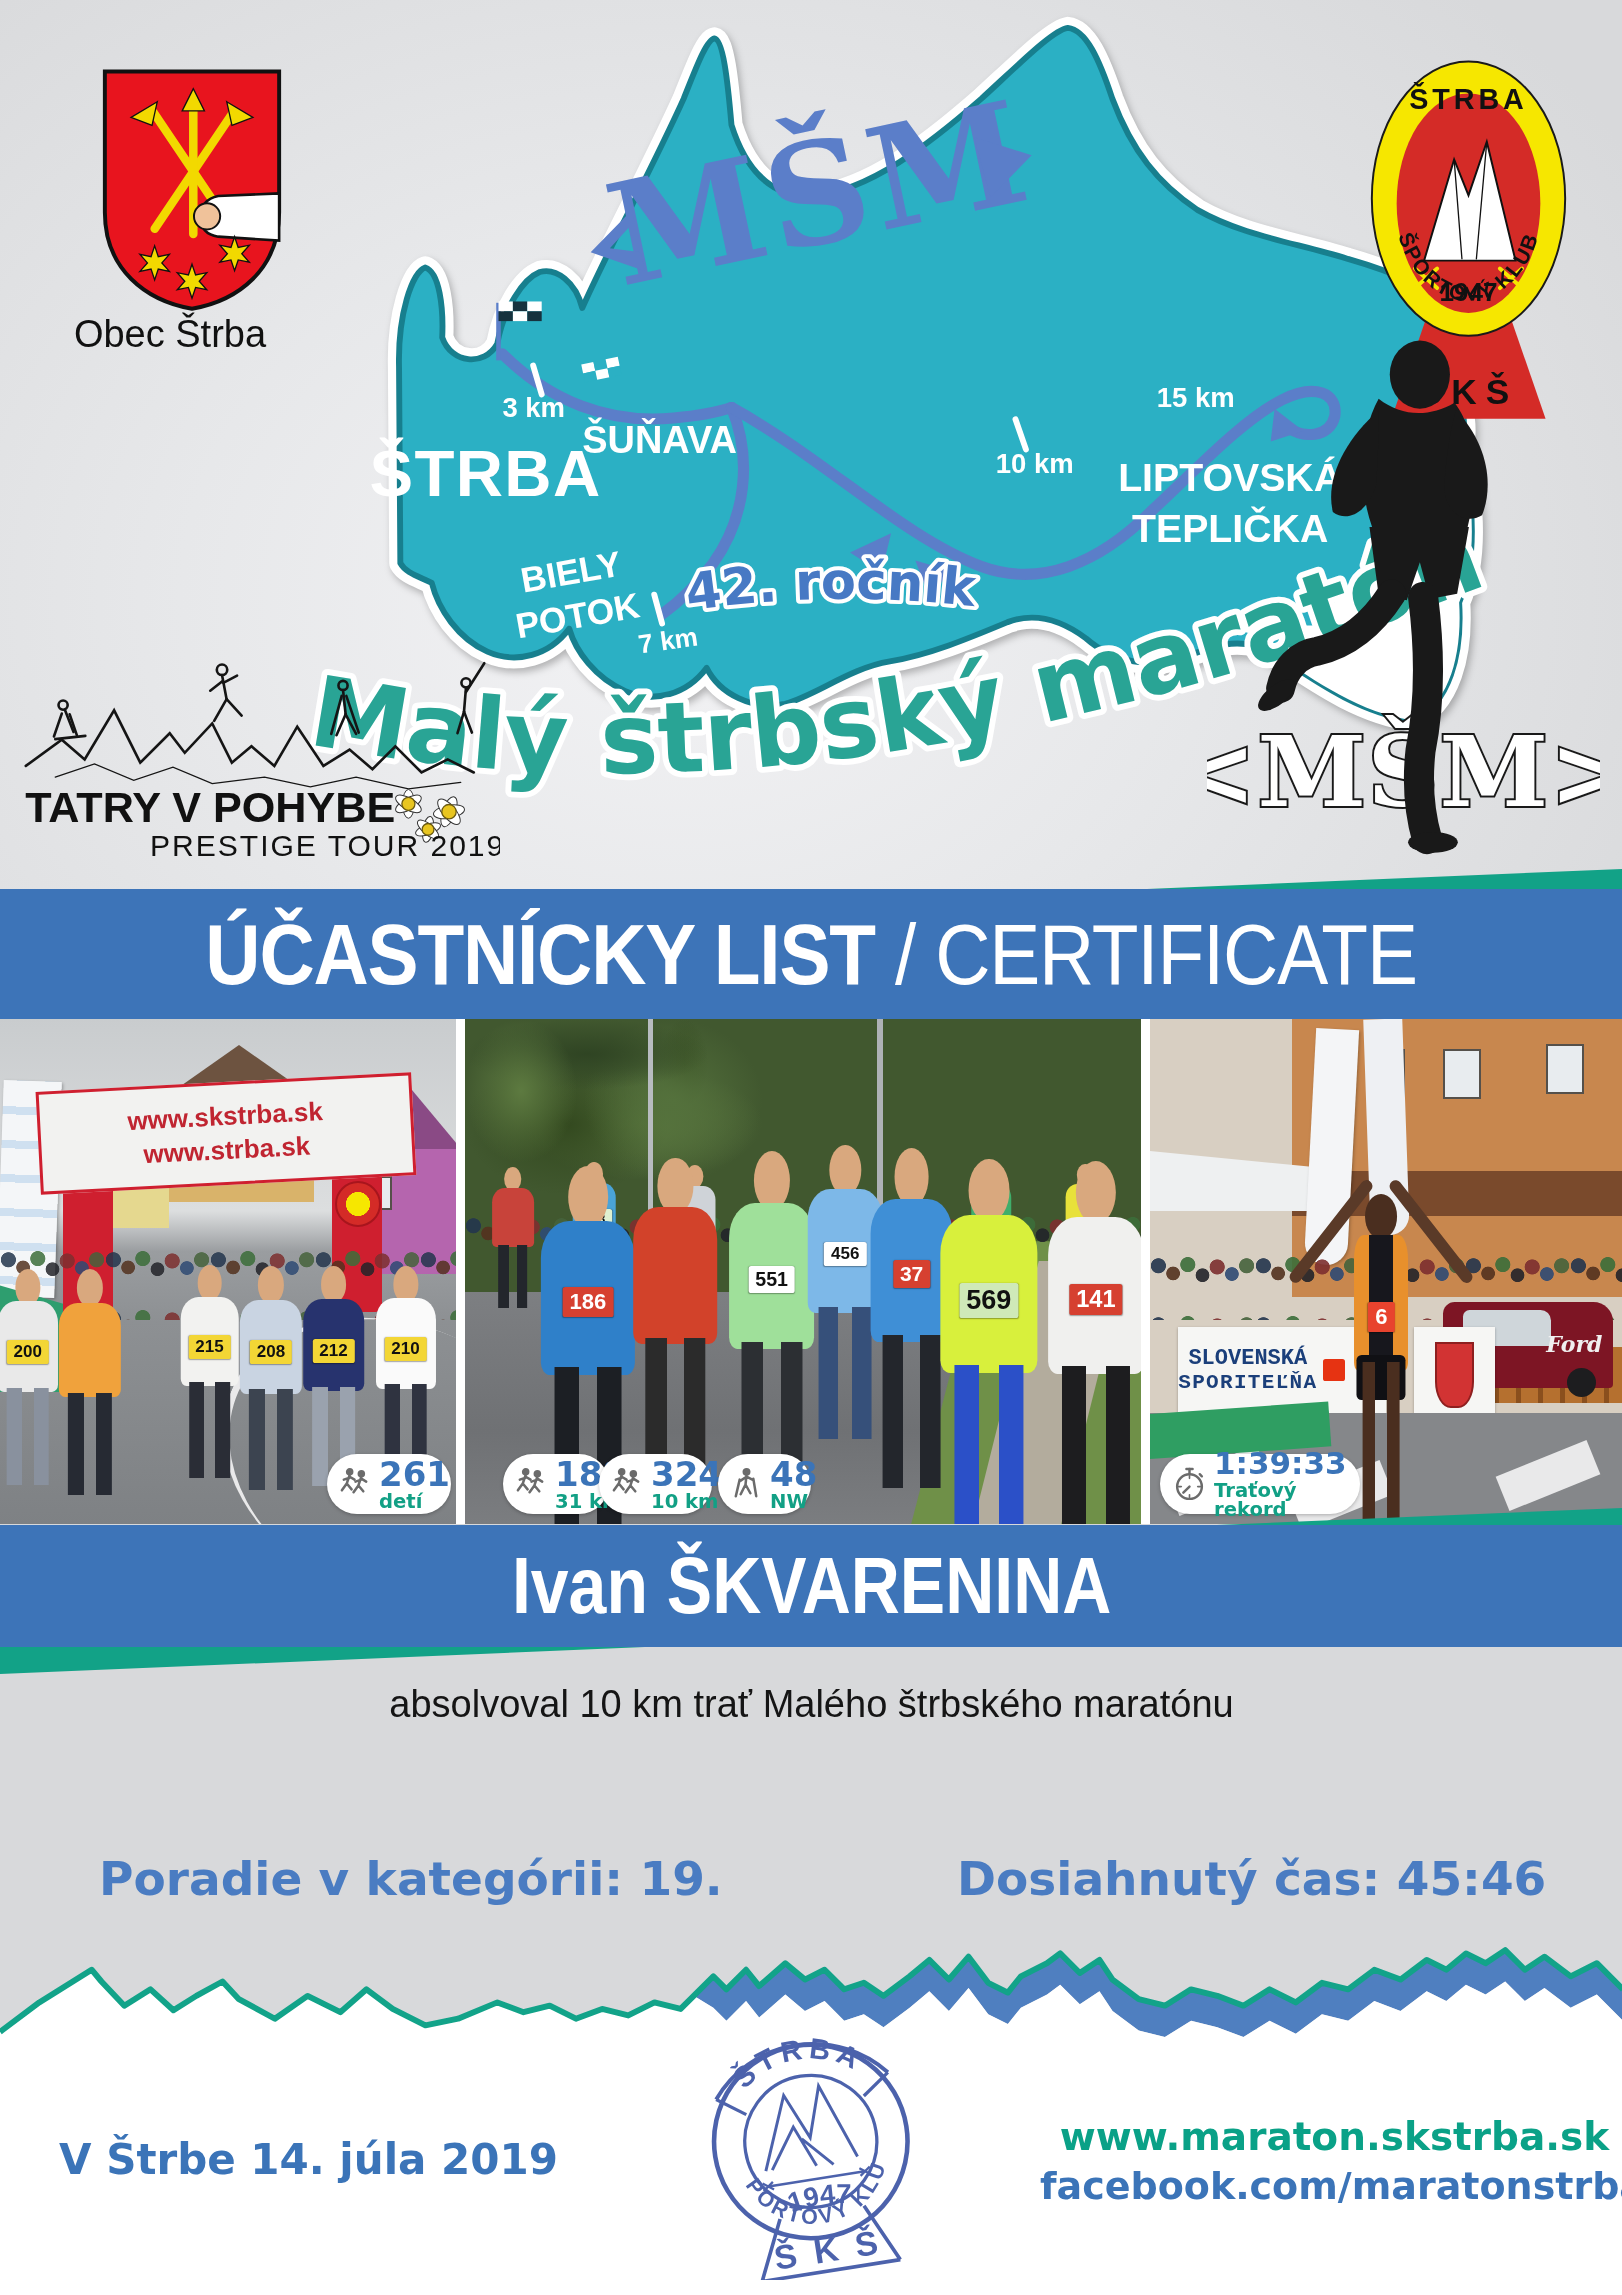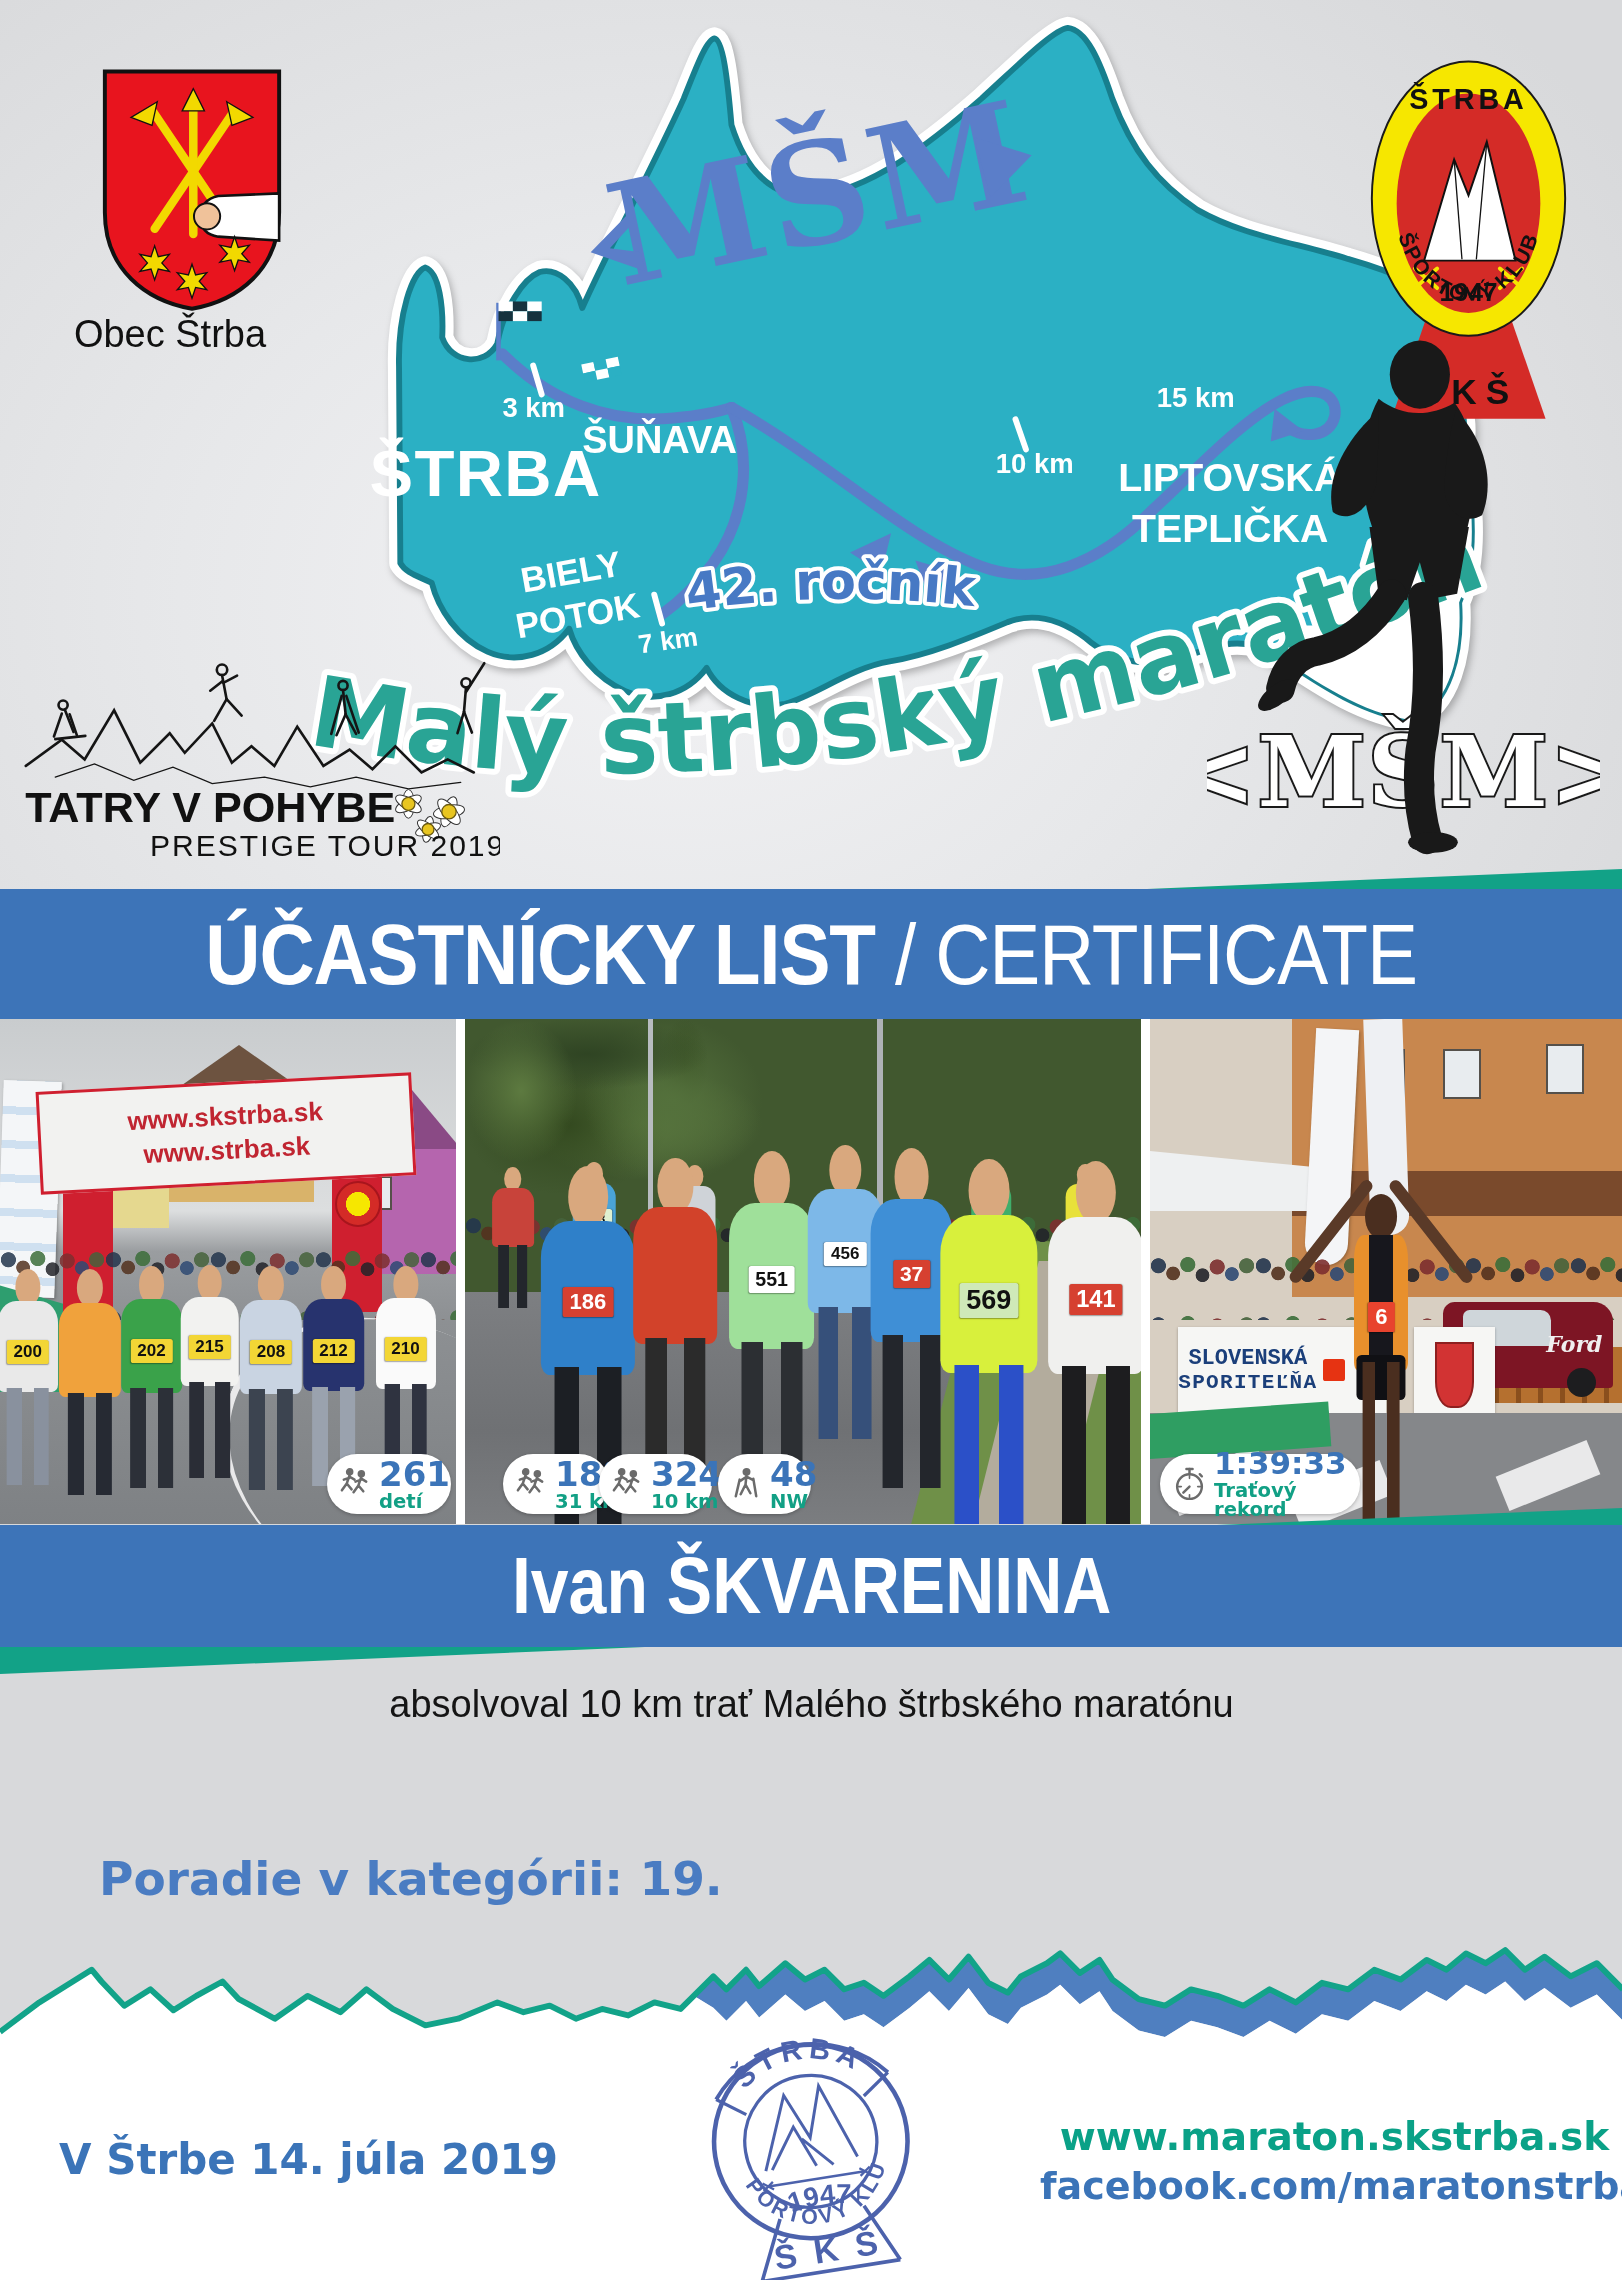--- a/index.html
+++ b/index.html
@@ -352,26 +352,20 @@
           <div class="head"></div>
           <div class="torso"></div>
           <div class="legs"></div>
           <span class="bib">200</span>
         </div>
       <div class="fig" style="left:49px;bottom:29.4px;width:82px;height:226px;--shirt:#f0a23c;--pants:#262a33;">
           <div class="head"></div>
           <div class="torso"></div>
           <div class="legs"></div>
         </div>
-      <div class="fig" style="left:111px;bottom:36px;width:81px;height:222px;--shirt:#3aa24a;--pants:#2c3038;--bibbg:#f3d635;">
-          <div class="head"></div>
-          <div class="torso"></div>
-          <div class="legs"></div>
-          <span class="bib">202</span>
-        </div>
       <div class="fig" style="left:171px;bottom:46px;width:77px;height:213px;--shirt:#f2f2f0;--pants:#2a2d36;--bibbg:#f3d635;">
           <div class="head"></div>
           <div class="torso"></div>
           <div class="legs"></div>
           <span class="bib">215</span>
         </div>
       <div class="fig" style="left:230px;bottom:34px;width:82px;height:224px;--shirt:#c9d4e2;--pants:#3c4450;--bibbg:#f3d635;">
           <div class="head"></div>
           <div class="torso"></div>
           <div class="legs"></div>
@@ -604,20 +598,24 @@
   <div class="stripe" style="top:1542px;"></div>
   <div class="band band-name">
     <div class="txt">Ivan ŠKVARENINA</div>
   </div>
 
   <p class="ach" style="top:1683px;margin:0;">absolvoval 10 km trať Malého štrbského maratónu</p>
 
   <div class="res" style="left:99px;top:1851px;">
     <span>Poradie v kategórii:</span>
     <span>19.</span>
+  </div>
+  <div class="res" style="left:957px;top:1851px;">
+    <span>Dosiahnutý čas:</span>
+    <span>45:46</span>
   </div>
 
   <svg class="abs" style="left:0;top:1924px;" width="1623" height="196" viewBox="0 0 2480 300" preserveAspectRatio="none">
     <polygon fill="#4f7fc0" points="1060,110 1090,80 1110,100 1140,70 1160,95 1200,60 1230,85 1260,70 1290,100 1320,90 1350,110 1390,80 1420,55 1450,85 1480,50 1510,90 1540,105 1560,80 1600,60 1620,45 1650,75 1680,55 1700,85 1740,115 1780,125 1820,100 1860,110 1900,125 1940,100 1980,120 2020,90 2060,100 2100,70 2140,85 2180,55 2210,70 2240,45 2270,60 2300,40 2330,70 2360,50 2400,80 2440,60 2480,100 2480,148 2440,108 2400,128 2360,98 2330,118 2300,88 2270,108 2240,93 2210,118 2180,103 2140,133 2100,118 2060,148 2020,138 1980,168 1940,148 1900,173 1860,158 1820,148 1780,173 1740,163 1700,133 1680,103 1650,123 1620,93 1600,108 1560,128 1540,153 1510,138 1480,98 1450,133 1420,103 1390,128 1350,158 1320,138 1290,148 1260,118 1230,133 1200,108 1160,143 1140,118 1110,148 1090,128"></polygon>
     <polygon fill="#ffffff" points="0,165 60,120 140,70 155,88 190,125 230,100 265,132 300,110 340,88 365,115 420,145 470,110 520,135 560,100 600,130 650,155 700,145 760,120 800,135 840,125 880,145 920,130 960,140 1000,120 1040,130 1060,110 1090,128 1110,148 1140,118 1160,143 1200,108 1230,133 1260,118 1290,148 1320,138 1350,158 1390,128 1420,103 1450,133 1480,98 1510,138 1540,153 1560,128 1600,108 1620,93 1650,123 1680,103 1700,133 1740,163 1780,173 1820,148 1860,158 1900,173 1940,148 1980,168 2020,138 2060,148 2100,118 2140,133 2180,103 2210,118 2240,93 2270,108 2300,88 2330,118 2360,98 2400,128 2440,108 2480,148 2480,300 0,300"></polygon>
     <polyline fill="none" stroke="#12a389" stroke-width="9" stroke-linejoin="round" points="0,165 60,120 140,70 155,88 190,125 230,100 265,132 300,110 340,88 365,115 420,145 470,110 520,135 560,100 600,130 650,155 700,145 760,120 800,135 840,125 880,145 920,130 960,140 1000,120 1040,130 1060,110 1090,80 1110,100 1140,70 1160,95 1200,60 1230,85 1260,70 1290,100 1320,90 1350,110 1390,80 1420,55 1450,85 1480,50 1510,90 1540,105 1560,80 1600,60 1620,45 1650,75 1680,55 1700,85 1740,115 1780,125 1820,100 1860,110 1900,125 1940,100 1980,120 2020,90 2060,100 2100,70 2140,85 2180,55 2210,70 2240,45 2270,60 2300,40 2330,70 2360,50 2400,80 2440,60 2480,100"></polyline>
   </svg>
   <div class="footer-white"></div>
 
   <svg class="abs" style="left:703px;top:2012px;" width="216" height="268" viewBox="0 0 330 410">

